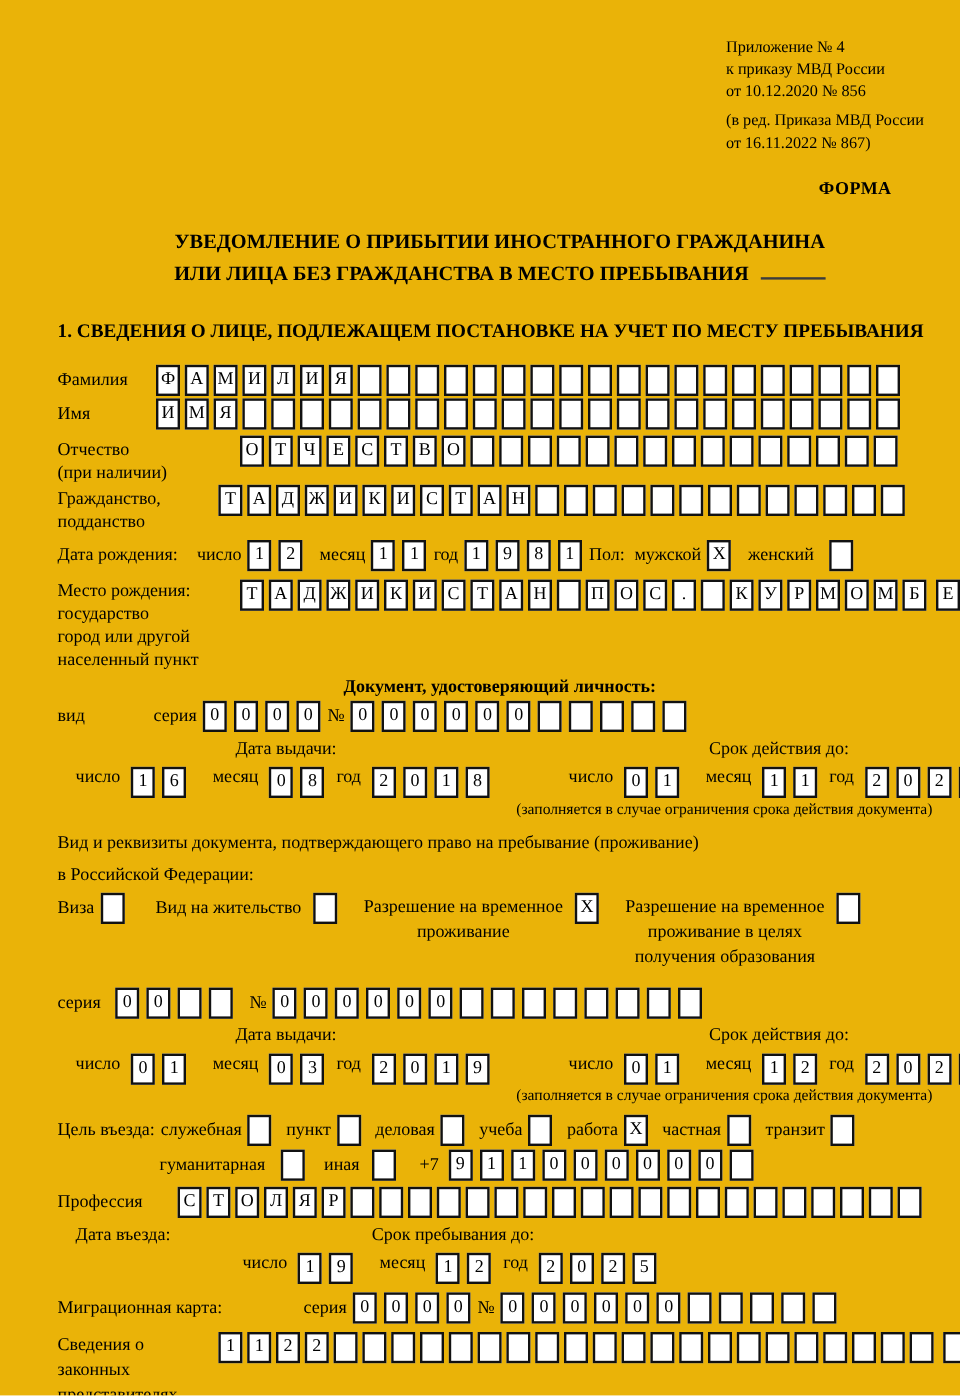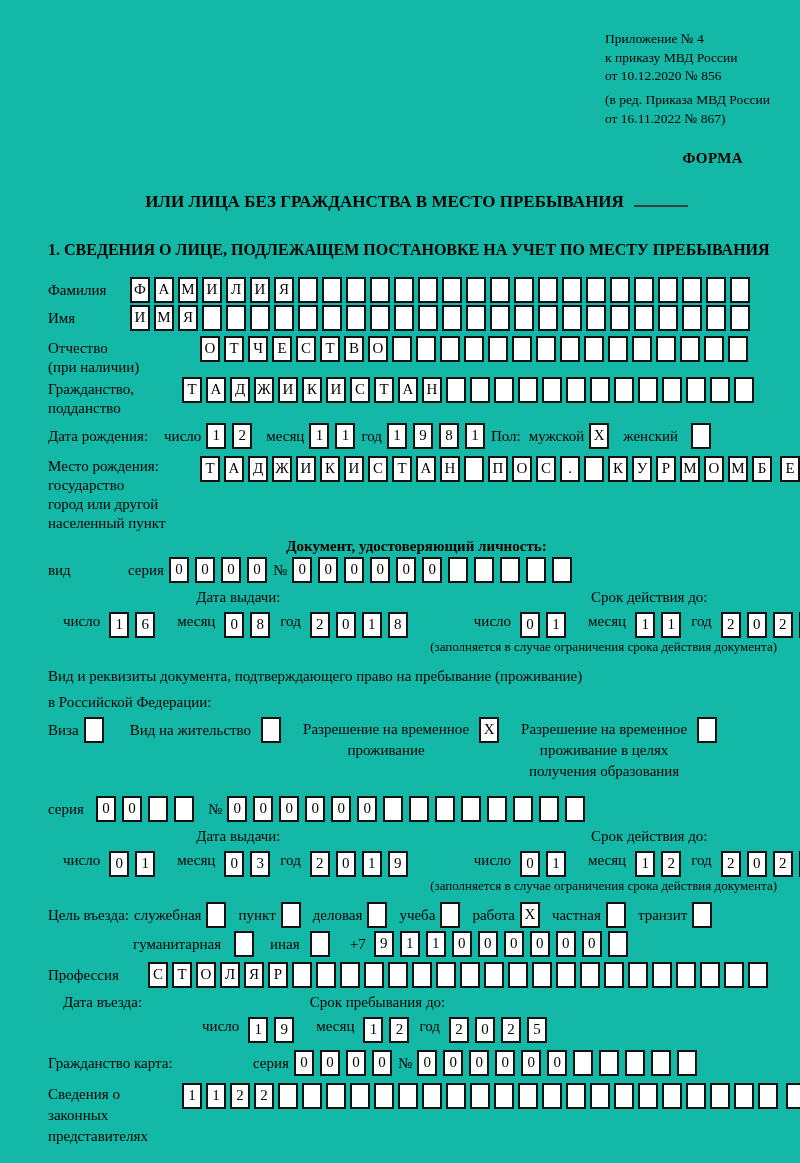--- a/index.html
+++ b/index.html
@@ -1,17 +1,17 @@
 <!DOCTYPE html>
 <html><head>
 <meta charset="utf-8">
 <style>
   html,body{margin:0;padding:0;background:#fff;}
   .page{
-    width:800px;height:1163px;box-sizing:border-box;background:#14b8a6;
+    width:800px;height:1163px;box-sizing:border-box;background:#eab308;
     font-family:"Liberation Serif",serif;color:#000;
     padding:30px 15px 0 48px;overflow:hidden;position:relative;
   }
   .hdr{margin-left:557px;font-size:13.5px;line-height:1.38;}
   .hdr .grp2{margin-top:5px;}
   .forma{font-weight:bold;font-size:15px;text-align:right;margin:22px 42px 0 0;letter-spacing:.4px;}
   .title{text-align:center;font-weight:bold;font-size:17px;line-height:1.55;margin-top:22px;}
   .uline{display:inline-block;width:54px;height:13px;border-bottom:2.5px solid #3c3c3c;margin-left:10px;}
   .sec{font-weight:bold;font-size:16px;margin-top:26px;white-space:nowrap;}
   .frow{display:flex;align-items:flex-start;margin-top:4px;white-space:nowrap;}
@@ -48,20 +48,21 @@
   <div class="hdr">
     <div>Приложение № 4</div>
     <div>к приказу МВД России</div>
     <div>от 10.12.2020 № 856</div>
     <div class="grp2">(в ред. Приказа МВД России</div>
     <div>от 16.11.2022 № 867)</div>
   </div>
   <div class="forma">ФОРМА</div>
 
   <div class="title">
+    <div>УВЕДОМЛЕНИЕ О ПРИБЫТИИ ИНОСТРАННОГО ГРАЖДАНИНА</div>
     <div><span>ИЛИ ЛИЦА БЕЗ ГРАЖДАНСТВА В МЕСТО ПРЕБЫВАНИЯ</span><span class="uline"></span></div>
   </div>
 
   <div class="sec">1. СВЕДЕНИЯ О ЛИЦЕ, ПОДЛЕЖАЩЕМ ПОСТАНОВКЕ НА УЧЕТ ПО МЕСТУ ПРЕБЫВАНИЯ</div>
 
   <div class="frow" style="margin-top:18px">
     <span class="lbl w82">Фамилия</span>
     <span class="cells"><span class="cell">Ф</span><span class="cell">А</span><span class="cell">М</span><span class="cell">И</span><span class="cell">Л</span><span class="cell">И</span><span class="cell">Я</span><span class="cell"></span><span class="cell"></span><span class="cell"></span><span class="cell"></span><span class="cell"></span><span class="cell"></span><span class="cell"></span><span class="cell"></span><span class="cell"></span><span class="cell"></span><span class="cell"></span><span class="cell"></span><span class="cell"></span><span class="cell"></span><span class="cell"></span><span class="cell"></span><span class="cell"></span><span class="cell"></span><span class="cell"></span></span>
   </div>
 
@@ -248,21 +249,21 @@
         <span class="cells gap"><span class="cell">1</span><span class="cell">9</span></span>
         <span class="lbl ml12 mr5">месяц</span>
         <span class="cells gap"><span class="cell">1</span><span class="cell">2</span></span>
         <span class="lbl mr5">год</span>
         <span class="cells gap"><span class="cell">2</span><span class="cell">0</span><span class="cell">2</span><span class="cell">5</span></span>
       </div>
     </div>
   </div>
 
   <div class="frow" style="margin-top:7px">
-    <span class="lbl" style="width:205px;flex:none">Гражданство карта:</span>
+    <span class="lbl" style="width:205px;flex:none">Миграционная карта:</span>
     <span class="lbl mr5">серия</span>
     <span class="cells gap"><span class="cell">0</span><span class="cell">0</span><span class="cell">0</span><span class="cell">0</span></span>
     <span class="lbl mr5">№</span>
     <span class="cells gap"><span class="cell">0</span><span class="cell">0</span><span class="cell">0</span><span class="cell">0</span><span class="cell">0</span><span class="cell">0</span><span class="cell"></span><span class="cell"></span><span class="cell"></span><span class="cell"></span><span class="cell"></span></span>
   </div>
 
   <div class="frow" style="margin-top:5px">
     <div class="lblcol w134" style="line-height:21px">
       <div>Сведения о</div>
       <div>законных</div>

